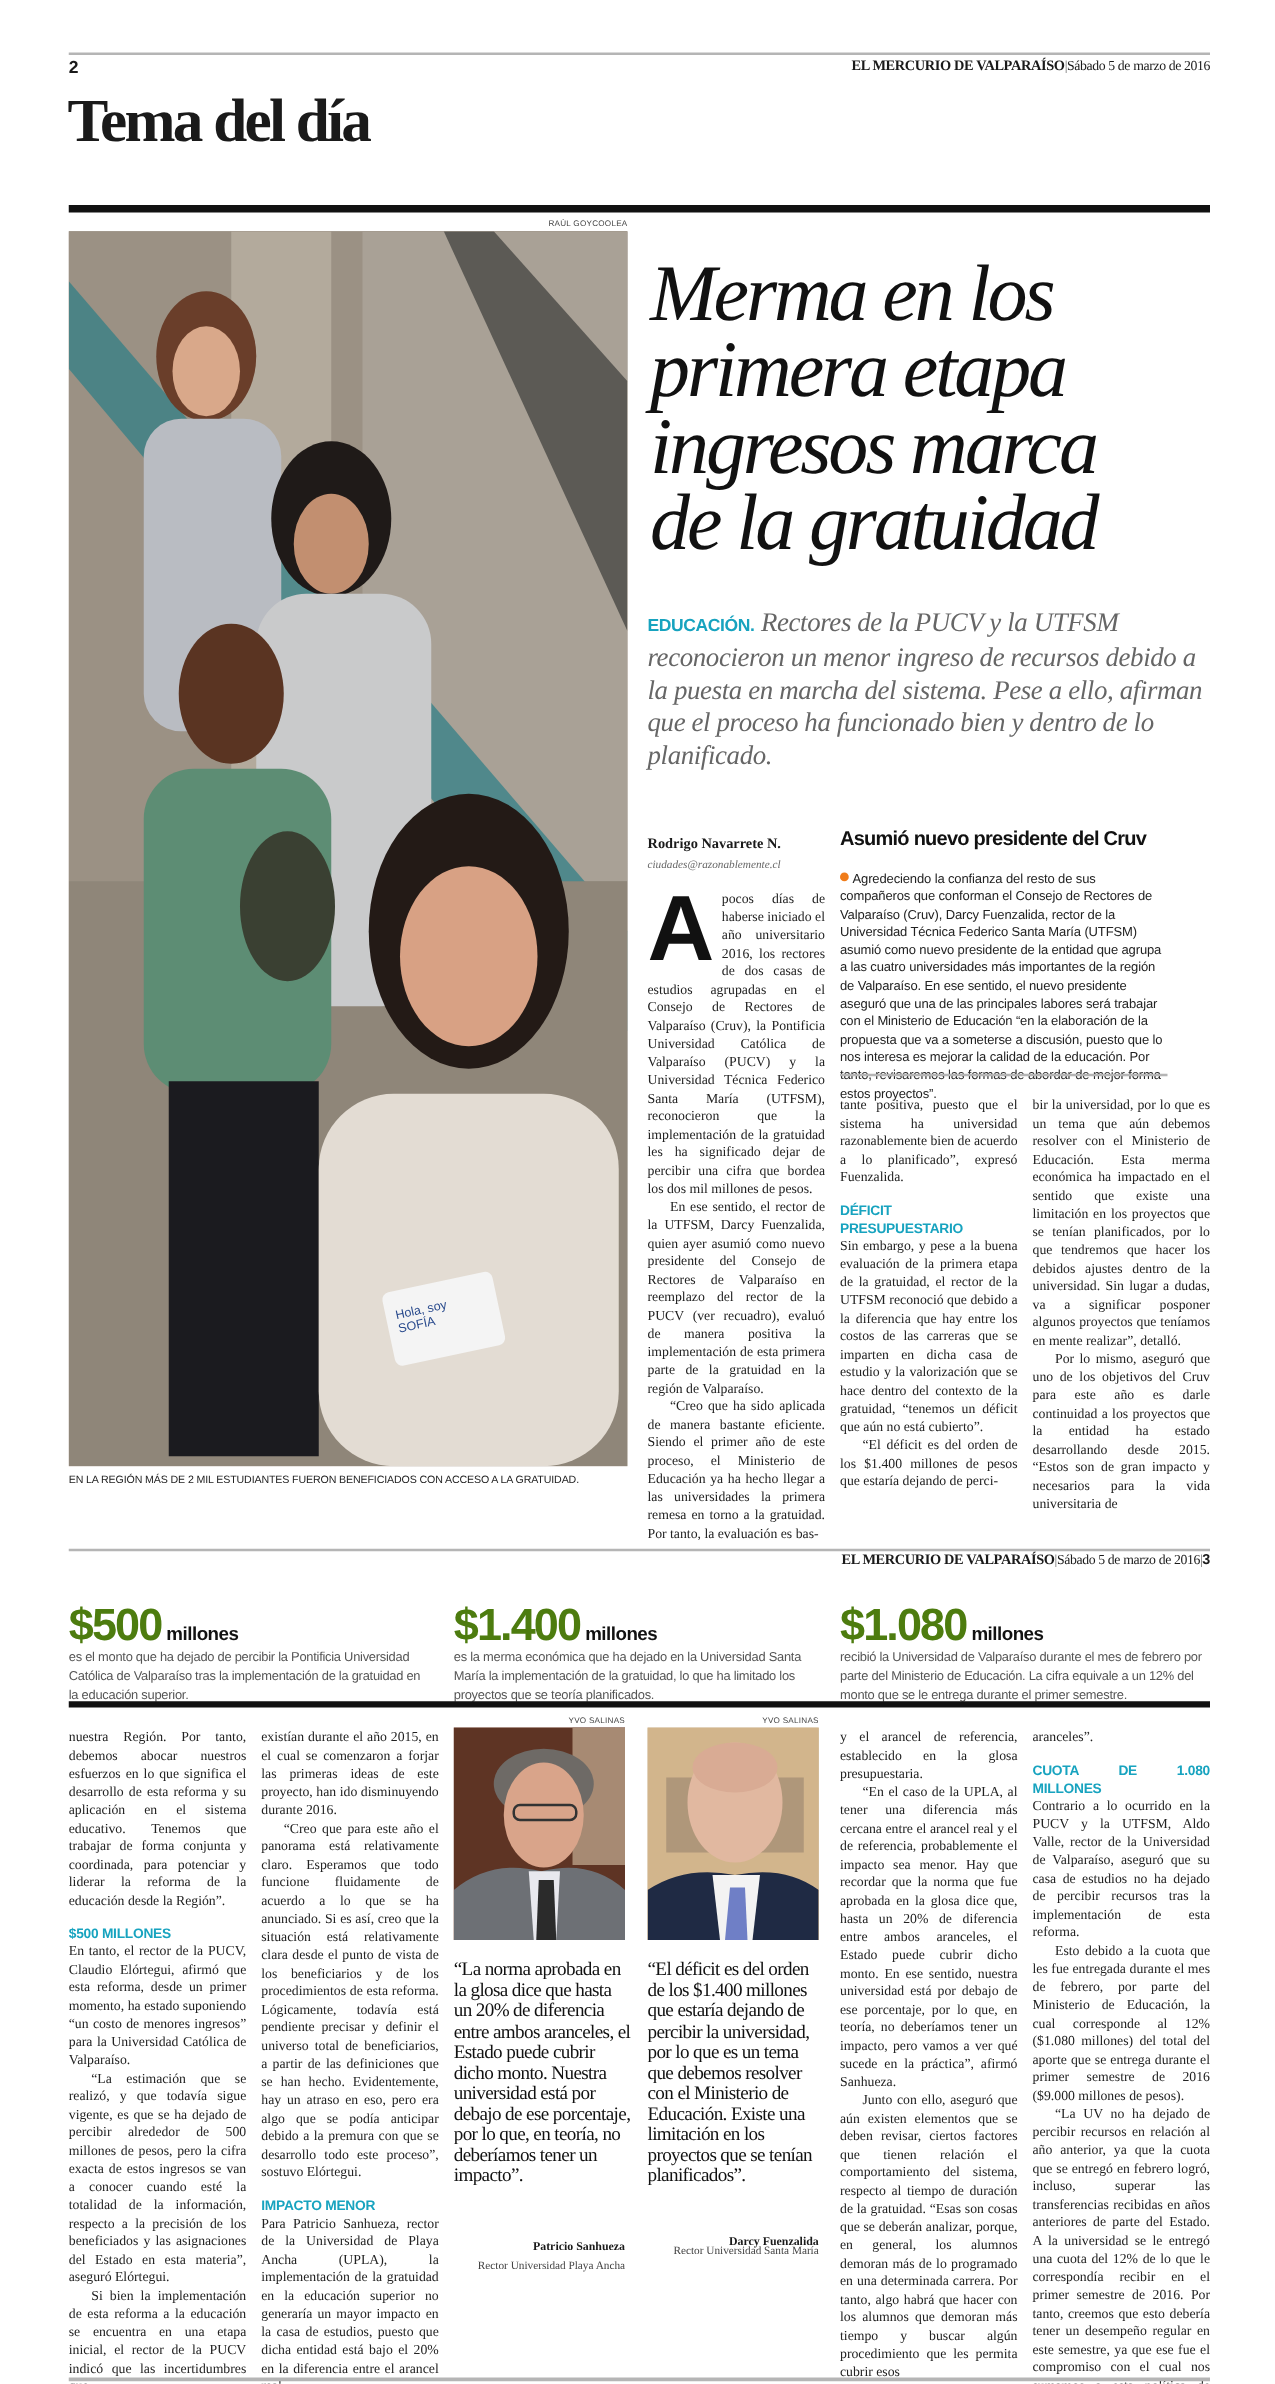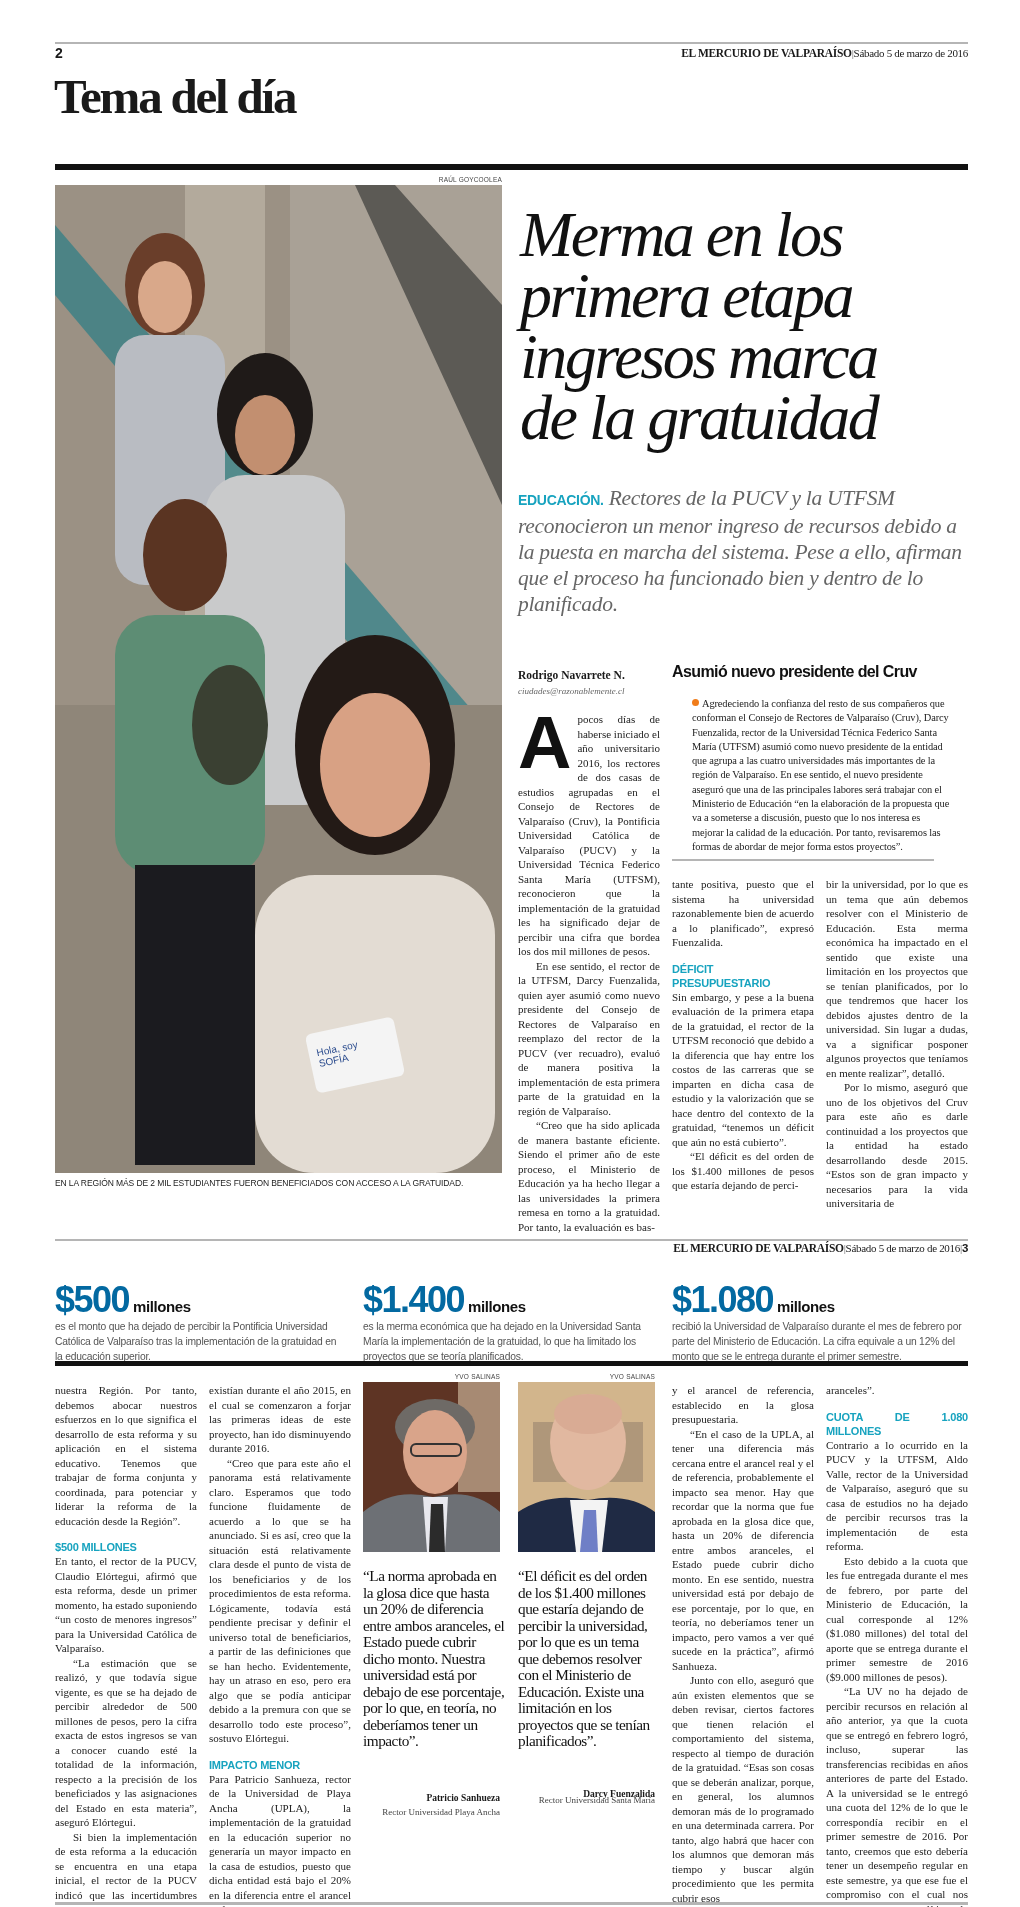--- a/index.html
+++ b/index.html
@@ -40,21 +40,21 @@
 
   .dropcap { float: left; font-family: "Liberation Sans", sans-serif; font-weight: bold; font-size: 74px; line-height: 58px; margin: 2px 6px 0 0; color: #111; }
 
   .box-title { font-family: "Liberation Sans", sans-serif; font-weight: bold; font-size: 16px; letter-spacing: -0.6px; color: #111; }
   .box-body { font-family: "Liberation Sans", sans-serif; font-size: 10.4px; line-height: 14.3px; color: #222; letter-spacing: -0.1px; }
   .dot { display: inline-block; width: 7px; height: 7px; border-radius: 50%; background: #f07c1a; margin-right: 3px; vertical-align: 1px; }
 
   .photo-caption { font-family: "Liberation Sans", sans-serif; font-size: 8.5px; color: #222; letter-spacing: -0.1px; }
 
   .stat { position: absolute; }
-  .stat .big { font-family: "Liberation Sans", sans-serif; font-weight: bold; font-size: 36px; color: #0369a1; letter-spacing: -1.5px; line-height: 36px; }
+  .stat .big { font-family: "Liberation Sans", sans-serif; font-weight: bold; font-size: 36px; color: #4d7c0f; letter-spacing: -1.5px; line-height: 36px; }
   .stat .unit { font-family: "Liberation Sans", sans-serif; font-weight: bold; font-size: 15px; color: #111; margin-left: 4px; letter-spacing: -0.4px; }
   .stat .desc { font-family: "Liberation Sans", sans-serif; font-size: 10.3px; line-height: 15px; color: #555; letter-spacing: -0.2px; margin-top: 1px; }
 
   .pullquote { position: absolute; font-family: "Liberation Serif", serif; font-size: 15.3px; line-height: 16.5px; color: #111; letter-spacing: -0.5px; }
   .q-name { font-family: "Liberation Serif", serif; font-weight: bold; font-size: 9.5px; text-align: right; }
   .q-role { font-family: "Liberation Serif", serif; font-size: 9px; color: #444; text-align: right; }
 
   .photo { position: absolute; overflow: hidden; }
 </style>
 </head>
@@ -111,21 +111,21 @@
 <div class="abs byline-mail" style="left:518px; top:686px;">ciudades@razonablemente.cl</div>
 
 <div class="col" style="left:518px; top:712px; width:142px;">
   <span class="dropcap">A</span>
   <p class="noindent">pocos días de haberse iniciado el año universitario 2016, los rectores de dos casas de estudios agrupadas en el Consejo de Rectores de Valparaíso (Cruv), la Pontificia Universidad Católica de Valparaíso (PUCV) y la Universidad Técnica Federico Santa María (UTFSM), reconocieron que la implementación de la gratuidad les ha significado dejar de percibir una cifra que bordea los dos mil millones de pesos.</p>
   <p>En ese sentido, el rector de la UTFSM, Darcy Fuenzalida, quien ayer asumió como nuevo presidente del Consejo de Rectores de Valparaíso en reemplazo del rector de la PUCV (ver recuadro), evaluó de manera positiva la implementación de esta primera parte de la gratuidad en la región de Valparaíso.</p>
   <p>“Creo que ha sido aplicada de manera bastante eficiente. Siendo el primer año de este proceso, el Ministerio de Educación ya ha hecho llegar a las universidades la primera remesa en torno a la gratuidad. Por tanto, la evaluación es bas-</p>
 </div>
 
 <div class="abs box-title" style="left:672px; top:663px;">Asumió nuevo presidente del Cruv</div>
-<div class="abs box-body" style="left:692px; top:697px; width:262px;font-family:Liberation Serif, serif;">
+<div class="abs box-body" style="left:672px; top:697px; width:262px;">
   <span class="dot"></span><span>Agredeciendo la confianza del resto de sus compañeros que conforman el Consejo de Rectores de Valparaíso (Cruv), Darcy Fuenzalida, rector de la Universidad Técnica Federico Santa María (UTFSM) asumió como nuevo presidente de la entidad que agrupa a las cuatro universidades más importantes de la región de Valparaíso. En ese sentido, el nuevo presidente aseguró que una de las principales labores será trabajar con el Ministerio de Educación “en la elaboración de la propuesta que va a someterse a discusión, puesto que lo nos interesa es mejorar la calidad de la educación. Por tanto, revisaremos las formas de abordar de mejor forma estos proyectos”.</span>
 </div>
 <div class="rule-grey" style="left:672px; top:859px; width:262px; height:1.5px;"></div>
 
 <div class="col" style="left:672px; top:877px; width:142px;">
   <p class="noindent">tante positiva, puesto que el sistema ha universidad razonablemente bien de acuerdo a lo planificado”, expresó Fuenzalida.</p>
   <div class="subhead">DÉFICIT PRESUPUESTARIO</div>
   <p class="noindent">Sin embargo, y pese a la buena evaluación de la primera etapa de la gratuidad, el rector de la UTFSM reconoció que debido a la diferencia que hay entre los costos de las carreras que se imparten en dicha casa de estudio y la valorización que se hace dentro del contexto de la gratuidad, “tenemos un déficit que aún no está cubierto”.</p>
   <p>“El déficit es del orden de los $1.400 millones de pesos que estaría dejando de perci-</p>
 </div>

